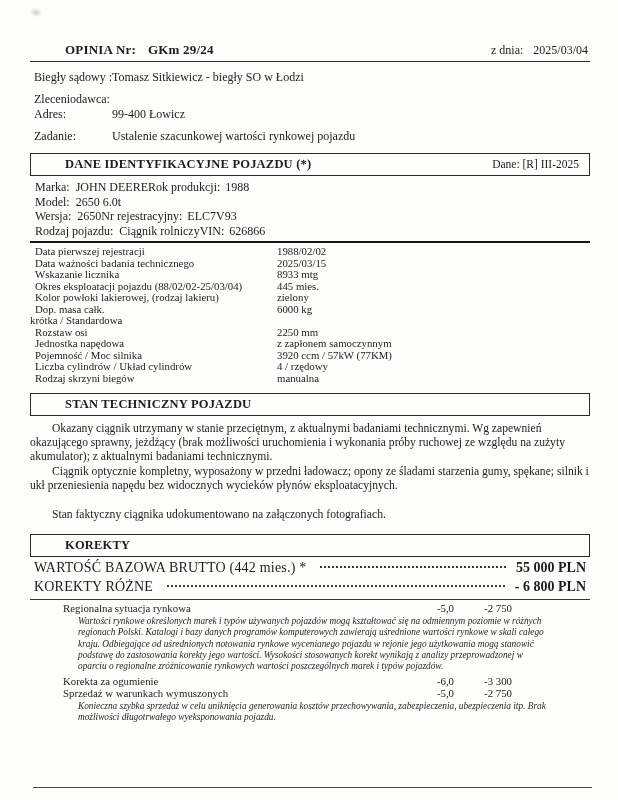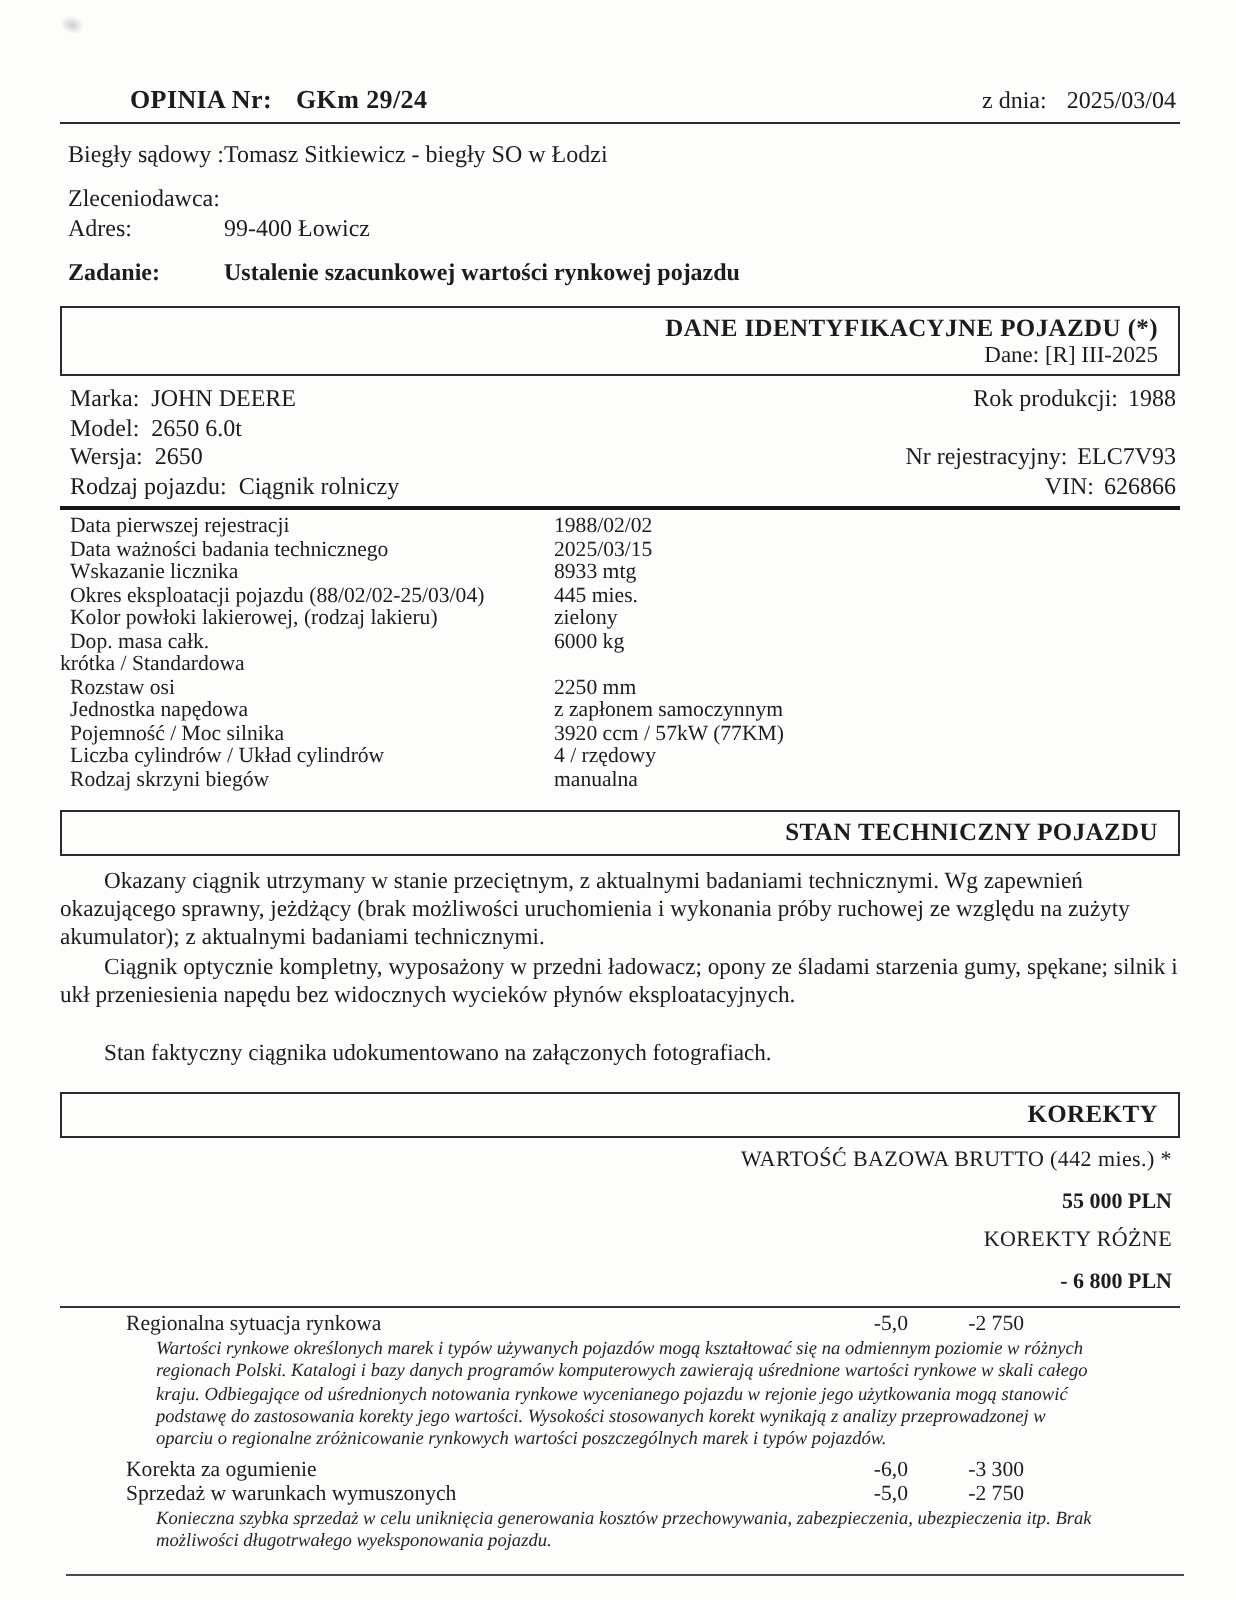--- a/index.html
+++ b/index.html
@@ -16,47 +16,47 @@
     padding:0 2px 0 35px;font-size:13px;}
   .title-left{font-weight:bold;letter-spacing:.2px;}
   .title-left .num{margin-left:12px;}
   .title-right{font-size:12px;}
   .title-right .val{margin-left:10px;}
   .rule1{border-top:1.5px solid #2a2a2a;margin-top:3px;}
   
   .intro{margin-top:8px;font-size:12px;}
   .intro-row{display:flex;line-height:15px;}
   .intro-row:nth-of-type(1){margin-bottom:7px;}
-  .intro-row:nth-of-type(4){margin-top:7px;font-weight:bold;}
+  .intro-row:nth-of-type(4){margin-top:7px;}
   .intro-label{width:78px;flex:none;padding-left:4px;}
   .intro-value{flex:1;}
   
   .section-box{border:1.2px solid #2a2a2a;margin-top:9px;display:flex;justify-content:space-between;
-    align-items:flex-end;padding:2.5px 10px 3.5px 34px;font-size:12.5px;flex-direction:column;}
+    align-items:center;padding:2.5px 10px 3.5px 34px;font-size:12.5px;}
   .section-box .stitle{font-weight:bold;letter-spacing:.2px;}
   .section-box .sright{font-size:11.5px;font-weight:normal;}
   
   .ident{margin-top:4px;font-size:12px;}
-  .ident-row{display:flex;justify-content:space-between;line-height:14.5px;padding:0 2px 0 5px;}
+  .ident-row{display:flex;line-height:14.5px;padding:0 2px 0 5px;}
   .ident-left .lv{margin-left:6px;}
   .ident-right{text-align:right;}
   .ident-right .rv{margin-left:5px;}
   .rule2{border-top:2.2px solid #161616;margin-top:3px;}
   
   .details{margin-top:3px;font-size:10.8px;}
   .detail-row{display:flex;line-height:11.5px;}
   .detail-label{width:242px;flex:none;padding-left:5px;}
   .detail-value{flex:1;}
   
   .paras{margin-top:6px;font-size:11.6px;line-height:14.2px;}
   .paras p{margin:0;text-indent:22px;}
   .paras p:nth-of-type(3){margin-top:15px;}
   
   .kor-box{margin-top:12px;}
-  .leader-row{display:flex;align-items:flex-end;font-size:11px;line-height:16px;margin-top:3px;padding:0 4px;flex-direction:column;}
+  .leader-row{display:flex;align-items:center;font-size:14px;line-height:16px;margin-top:3px;padding:0 4px;}
   .leader-row .llabel{flex:none;letter-spacing:.2px;}
   .leader-dots{flex:1;border-bottom:2px dotted #3a3a3a;margin:0 10px 3px 14px;height:1px;}
   .leader-row .lamount{flex:none;font-weight:bold;}
   .rule3{border-top:1.1px solid #333;margin:4px 0 2px 0;}
   .k-table{font-size:10.8px;}
   .k-row{display:flex;line-height:12.5px;padding-right:78px;}
   .k-label{flex:1;padding-left:33px;}
   .k-pct{width:48px;flex:none;text-align:right;}
   .k-val{width:58px;flex:none;text-align:right;}
   .k-head{font-weight:bold;}

